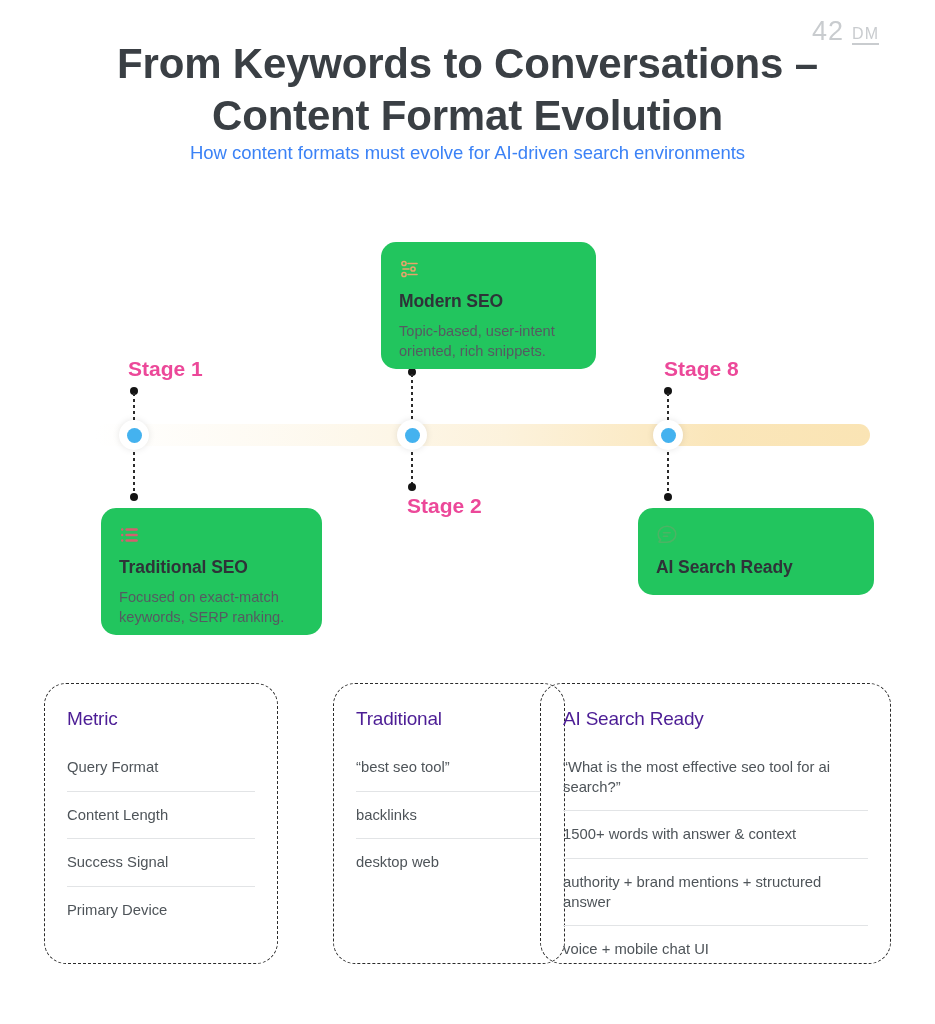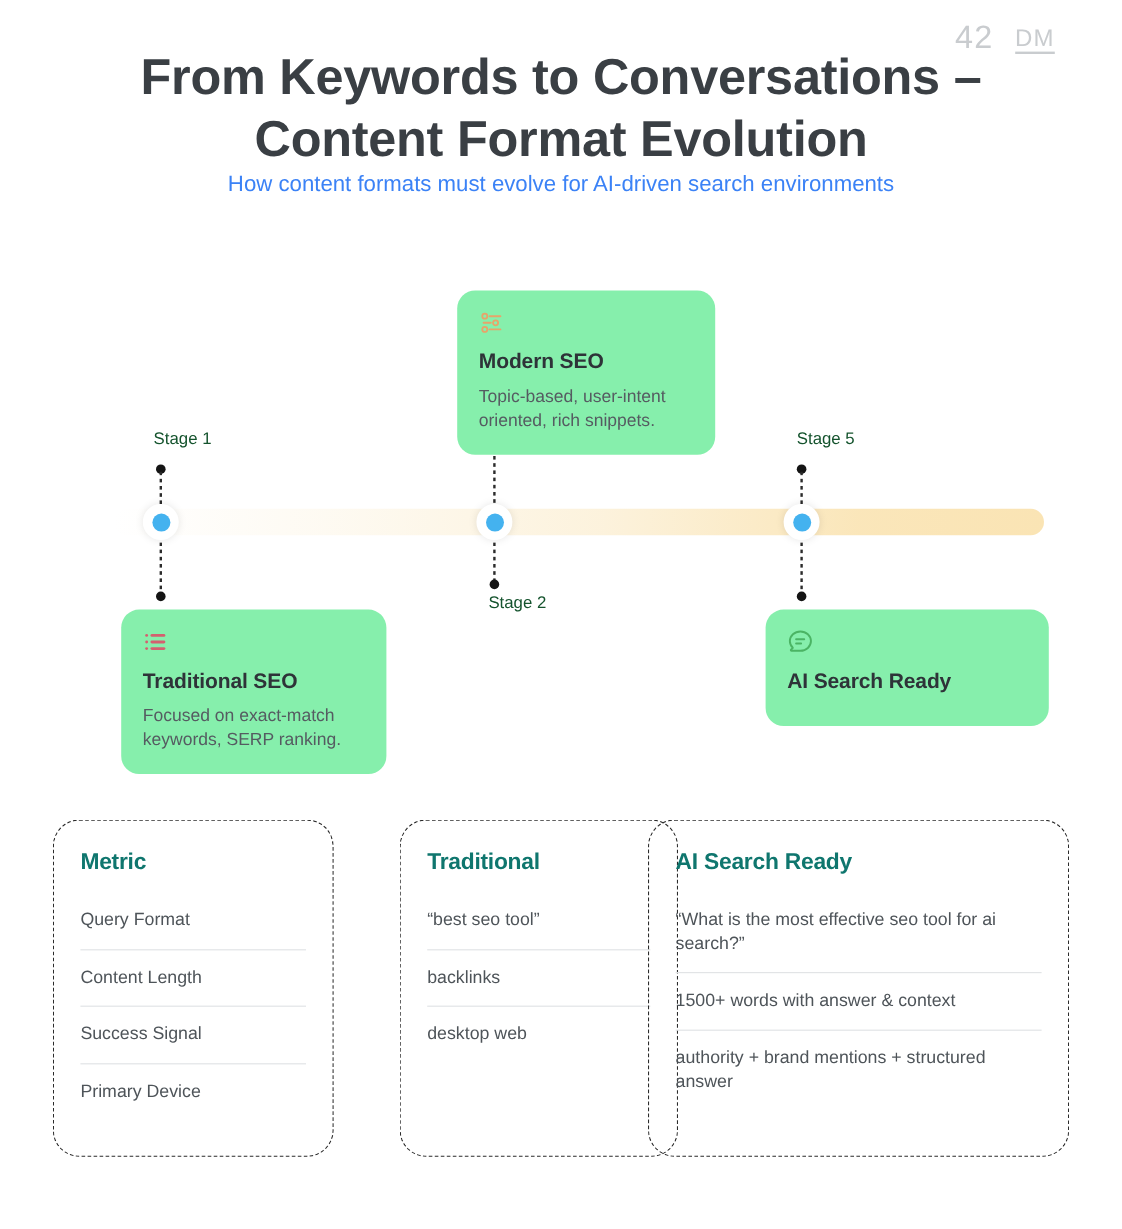--- a/index.html
+++ b/index.html
@@ -14,21 +14,21 @@
 
   
   .logo {
     position: absolute; top: 18px; right: 28px;
     font-family: "Liberation Sans", sans-serif;
     font-size: 27px; font-weight: 400; letter-spacing: 1px;
     color: #c9cccf; line-height: 1;
     display: flex; align-items: flex-end;
   }
   .logo .lg-a { font-size: 27px; }
-  .logo .lg-b { font-size: 20px; border-bottom: 2.5px solid #c9cccf; padding-bottom: 1px; margin-left: 18px; }
+  .logo .lg-b { font-size: 16px; border-bottom: 2.5px solid #c9cccf; padding-bottom: 1px; margin-left: 8px; }
 
   
   .title {
     position: absolute; top: 38px; left: 0; width: 935px;
     text-align: center;
     font-size: 42px; font-weight: bold; color: #3a3f44;
     line-height: 1.24; letter-spacing: -0.2px;
   }
   .subtitle {
     position: absolute; top: 140px; left: 0; width: 935px;
@@ -47,48 +47,48 @@
           background:#fff; box-shadow: 0 0 7px rgba(0,0,0,0.10);
           display:flex; align-items:center; justify-content:center; }
   .node i { display:block; width:15px; height:15px; border-radius:50%; background:#44b2ef; }
 
   .dotline { position: absolute; width: 2px;
              background-image: linear-gradient(#2b2b2b 52%, rgba(255,255,255,0) 0%);
              background-size: 2px 6px; background-repeat: repeat-y; }
   .enddot { position:absolute; width:8px; height:8px; border-radius:50%; background:#141414; }
 
   .stage-label {
-    position: absolute; font-size: 14px; font-weight: normal;
-    color: #14532d; letter-spacing: 0px; white-space: nowrap;
+    position: absolute; font-size: 21px; font-weight: bold;
+    color: #ec4899; letter-spacing: 0px; white-space: nowrap;
   }
 
   
   .card {
-    position: absolute; background: #86efac; border-radius: 15px;
-    padding: 16px 18px 18px 18px;
+    position: absolute; background: #22c55e; border-radius: 15px;
+    padding: 16px 18px 8px 18px;
   }
   .card .c-icon { margin-bottom: 11px; height: 22px; }
   .card h3 { font-size: 17.5px; font-weight: bold; color: #2e3338; margin-bottom: 9px; letter-spacing: -0.1px;}
   .card p  { font-size: 14.6px; color: #555b61; line-height: 1.38; }
 
   #card-modern   { left: 381px; top: 242px; width: 215px; }
   #card-trad     { left: 101px; top: 508px; width: 221px; }
   #card-ai       { left: 638px; top: 508px; width: 236px; }
 
   
   .tbl {
     position: absolute; top: 683px; height: 281px;
     border: 1.6px dashed #2b2b2b; border-radius: 22px;
     padding: 24px 22px 0 22px;
   }
   #tbl-metric { left: 44px;  width: 234px; }
   #tbl-trad   { left: 289px; width: 232px; margin-left: 44px; }
   #tbl-ai     { left: 540px; width: 351px; }
 
-  .tbl h4 { font-size: 19px; font-weight: bold; color: #0f766e; margin-bottom: 28px; letter-spacing: -0.2px; }
+  .tbl h4 { font-size: 19px; font-weight: normal; color: #4c1d95; margin-bottom: 28px; letter-spacing: -0.2px; }
   .tbl .row { font-size: 14.8px; color: #4e5459; line-height: 1.33;
               padding-bottom: 13px; border-bottom: 1px solid #e2e4e6; margin-bottom: 14px;
               min-height: 20px; }
   .tbl .row:last-child { border-bottom: none; }
 </style>
 </head>
 <body>
 
 <div class="page">
 
@@ -116,21 +116,21 @@
 
   <div class="enddot" style="left:408px; top:368px;"></div>
   <div class="dotline" style="left:411px; top:374px; height:47px;"></div>
   <div class="node" style="left:397px; top:420px;">
       <i></i>
     </div>
   <div class="dotline" style="left:411px; top:452px; height:32px;"></div>
   <div class="enddot" style="left:408px; top:483px;"></div>
   <div class="stage-label" style="left:407px; top:494px;">Stage 2</div>
 
-  <div class="stage-label" style="left:664px; top:357px;">Stage 5</div>
+  <div class="stage-label" style="left:664px; top:357px;">Stage 8</div>
   <div class="enddot" style="left:664px; top:387px;"></div>
   <div class="dotline" style="left:667px; top:393px; height:28px;"></div>
   <div class="node" style="left:653px; top:420px;">
       <i></i>
     </div>
   <div class="dotline" style="left:667px; top:452px; height:42px;"></div>
   <div class="enddot" style="left:664px; top:493px;"></div>
 
   <div class="card" id="card-modern">
     <div class="c-icon">
@@ -186,15 +186,16 @@
     <div class="row">“best seo tool”</div>
     <div class="row">backlinks</div>
     <div class="row">desktop web</div>
   </div>
 
   <div class="tbl" id="tbl-ai">
     <h4>AI Search Ready</h4>
     <div class="row">“What is the most effective seo tool for ai search?”</div>
     <div class="row">1500+ words with answer &amp; context</div>
     <div class="row">authority + brand mentions + structured answer</div>
+    <div class="row">voice + mobile chat UI</div>
   </div>
 
 </div>
 
 </body></html>

